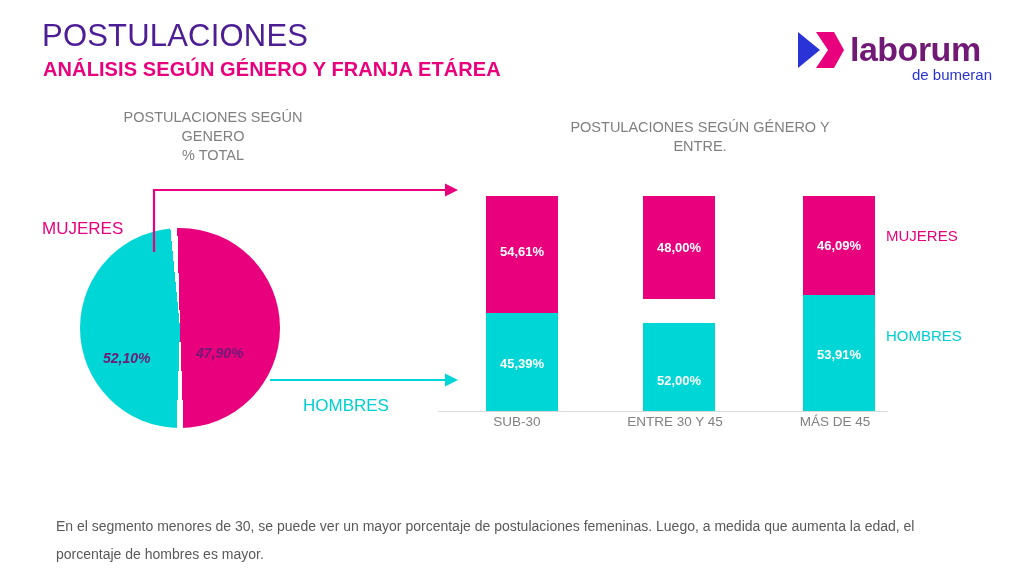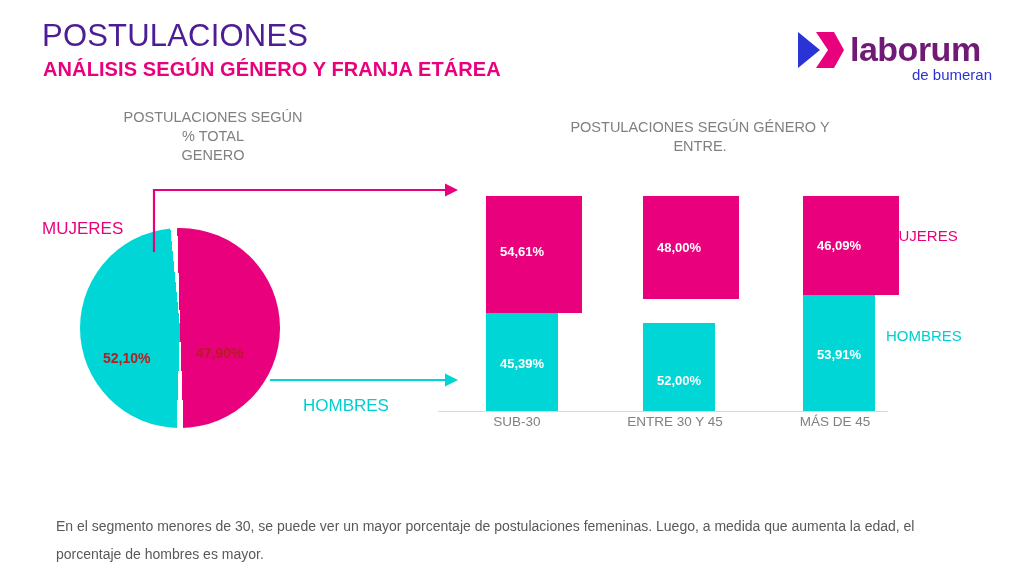--- a/index.html
+++ b/index.html
@@ -104,21 +104,22 @@
       conic-gradient(from 182deg,
         #00d6d6 0deg 172.44deg,
         #ffffff 172.44deg 176.44deg,
         #e8007d 176.44deg 356deg,
         #ffffff 356deg 360deg);
   }
   .pie-label {
     position: absolute;
     font-size: 14px;
     font-weight: bold;
-    color: #b91c1c;
+    color: #701a75;
+    font-style: italic;
   }
   .pie-label-w { left: 23px; top: 122px; }
   .pie-label-m { left: 116px; top: 117px; }
   .legend-mujeres {
     position: absolute;
     left: 42px;
     top: 219px;
     font-size: 17px;
     color: #e8007d;
   }
@@ -162,21 +163,21 @@
   }
   .bar-top, .bar-bot {
     position: absolute;
     left: 0;
     width: 72px;
     color: #ffffff;
     font-size: 13px;
     font-weight: bold;
     text-align: center;
   }
-  .bar-top { background: #e8007d; top: 0; padding-left: 24px; }
+  .bar-top { background: #e8007d; top: 0; }
   .bar-bot { background: #00d6d6; bottom: 0; }
   .bar-val {
     position: absolute;
     left: 0;
     width: 72px;
     text-align: center;
   }
   .cat {
     position: absolute;
     top: 414px;
@@ -222,22 +223,22 @@
     <svg class="logo-mark" viewBox="0 0 52 44">
       <path d="M4 4 L4 40 L26 22 Z" fill="#2a33d6"></path>
       <path d="M22 4 L40 4 L50 22 L40 40 L22 40 L34 22 Z" fill="#e8007d"></path>
     </svg>
     <div class="logo-text">laborum</div>
     <div class="logo-sub">de bumeran</div>
   </div>
 
   <div class="cap cap-left">
     <div>POSTULACIONES SEGÚN</div>
+    <div>GENERO</div>
     <div>% TOTAL</div>
-    <div>GENERO</div>
   </div>
 
   <div class="cap cap-right">
     <div>POSTULACIONES SEGÚN GÉNERO Y</div>
     <div>ENTRE.</div>
   </div>
 
   <div class="legend-mujeres">MUJERES</div>
   <div class="legend-hombres">HOMBRES</div>
   <div class="pie-wrap">

